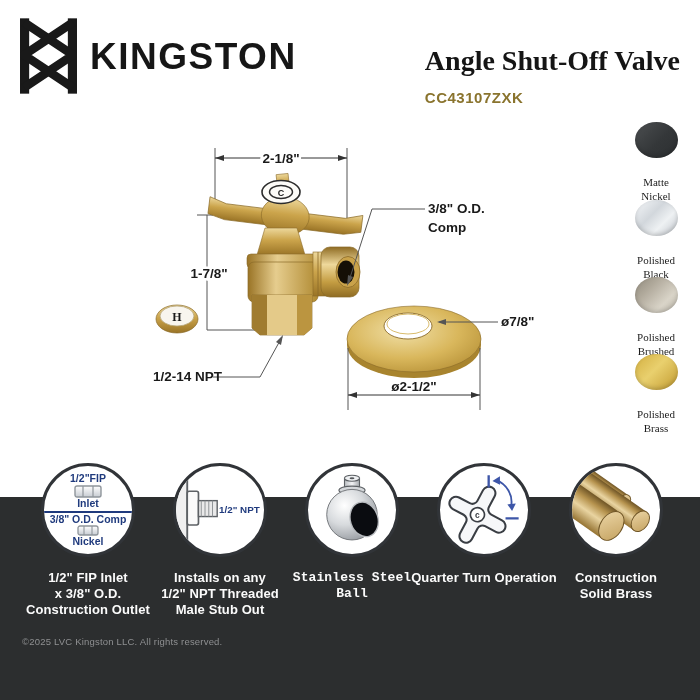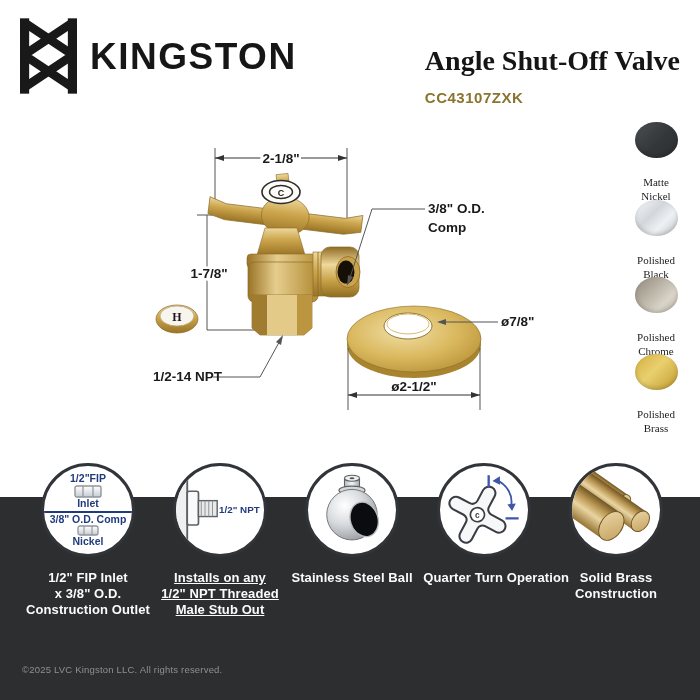--- a/index.html
+++ b/index.html
@@ -43,21 +43,21 @@
   .feature-caption {
     position:absolute; top:570px; text-align:center; color:#fbfbfb;
     font-size:13px; font-weight:600; line-height:1.22; letter-spacing:.1px;
   }
   
   .c1-stack { display:flex; flex-direction:column; align-items:center; width:94px; padding-top:1px; }
   .c1-text { color:#1f3a7d; font-weight:bold; font-size:10.5px; line-height:1.12; white-space:nowrap; }
   .c1-divider { width:94px; height:2px; background:#1f3a7d; margin:1px 0; }
   
   .footer-text { position:absolute; left:22px; font-size:9.5px; color:#8f9092; letter-spacing:.2px; }
-  #footer-copyright { top:664px; }
+  #footer-copyright { top:636px; }
   #footer-date { top:722px; }
 </style>
 </head>
 <body>
 
 <div id="canvas">
 
   <div id="logo-mark">
     <svg width="57" height="84" viewBox="0 0 56 82">
       <rect x="0" y="4" width="9" height="74" fill="#191919"></rect>
@@ -196,21 +196,21 @@
     <div class="swatch sw-chrome"></div>
     <div class="finish-label">
       <div>Polished</div>
         <div>Black</div>
     </div>
   </div>
   <div class="finish-item" style="top:277px;">
     <div class="swatch sw-nickel"></div>
     <div class="finish-label">
       <div>Polished</div>
-        <div>Chrome</div>
+        <div>Brushed</div>
     </div>
   </div>
   <div class="finish-item" style="top:354px;">
     <div class="swatch sw-brass"></div>
     <div class="finish-label">
       <div>Polished</div>
         <div>Brass</div>
     </div>
   </div>
 
@@ -331,32 +331,32 @@
         <ellipse cx="42" cy="64" rx="11.5" ry="17" fill="url(#rodend)" stroke="#6f5526" stroke-width="1"></ellipse>
       </g>
     </svg>
   </div>
 
   <div class="feature-caption" style="left:18px;width:140px;">
     <div>1/2" FIP Inlet</div>
     <div>x 3/8" O.D.</div>
     <div>Construction Outlet</div>
   </div>
-  <div class="feature-caption" style="left:145px;width:150px;text-decoration:underline;">
+  <div class="feature-caption" style="left:145px;width:150px;">
     <div>Installs on any</div>
     <div>1/2" NPT Threaded</div>
     <div>Male Stub Out</div>
   </div>
-  <div class="feature-caption" style="left:277px;width:150px;">
+  <div class="feature-caption" style="left:277px;width:150px;font-family:Liberation Mono, monospace;">
     <div>Stainless Steel Ball</div>
   </div>
-  <div class="feature-caption" style="left:399px;width:170px;text-align:right;">
+  <div class="feature-caption" style="left:399px;width:170px;">
     <div>Quarter Turn Operation</div>
   </div>
   <div class="feature-caption" style="left:551px;width:130px;">
+    <div>Construction</div>
     <div>Solid Brass</div>
-    <div>Construction</div>
   </div>
 
   <div id="footer-copyright" class="footer-text">©2025 LVC Kingston LLC. All rights reserved.</div>
   <div id="footer-date" class="footer-text">2025-11</div>
 
 </div>
 
 </body></html>

